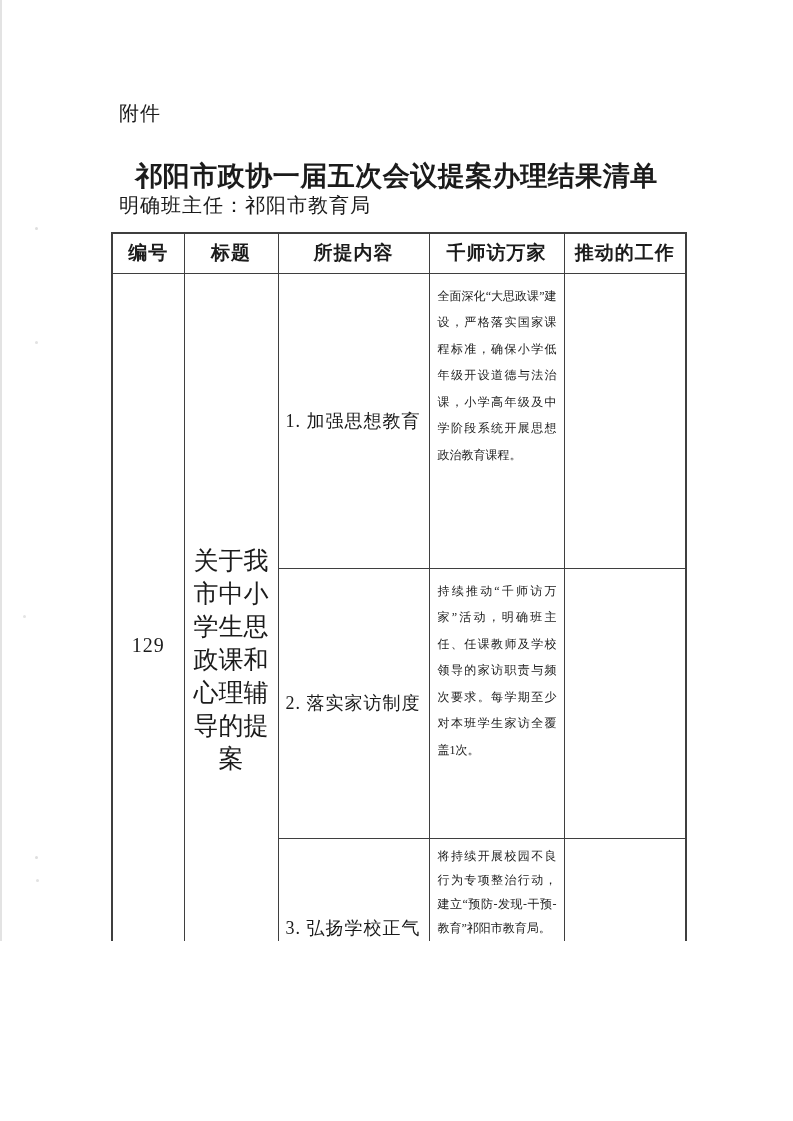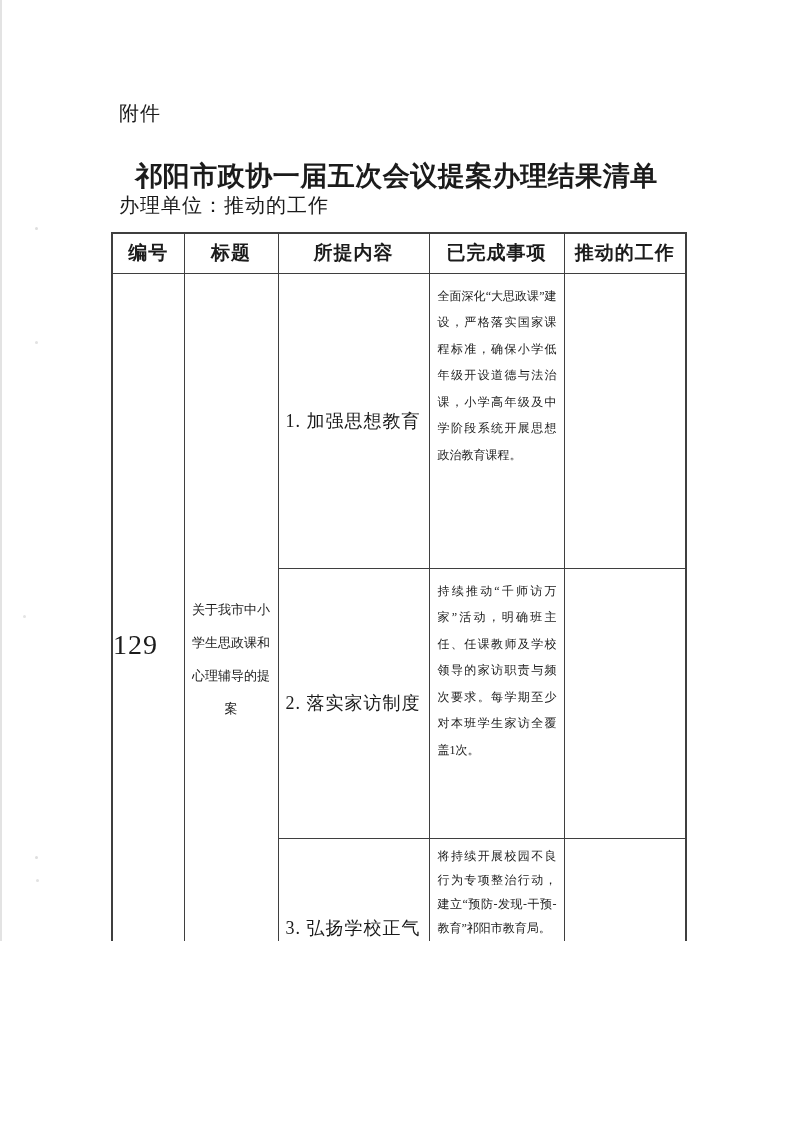--- a/index.html
+++ b/index.html
@@ -47,26 +47,26 @@
   .results thead tr { height:40px; }
   .results thead th {
     font-family:"Liberation Sans","DejaVu Sans",sans-serif;
     font-weight:700; font-size:19px; letter-spacing:1px;
     text-align:center; vertical-align:middle;
   }
   .row-1 { height:295px; }
   .row-2 { height:270px; }
   .row-3 { height:180px; }
   .cell-number {
-    vertical-align:middle;
-    font-size:28px; letter-spacing:1px;
+    text-align:center; vertical-align:middle;
+    font-size:20px; letter-spacing:1px;
   }
   .cell-title {
     text-align:center; vertical-align:middle;
-    font-size:13px; line-height:33px; padding:0 7px;
+    font-size:25px; line-height:33px; padding:0 7px;
   }
   .cell-title > span { position:relative; top:14px; display:inline-block; }
   .cell-item {
     vertical-align:middle; text-align:left;
     font-size:18px; letter-spacing:1px; padding:0 4px 0 7px;margin-left:34px;
   }
   .cell-completed {
     vertical-align:top; text-align:justify; text-justify:inter-character;
     font-size:12px; line-height:26.5px; padding:9px 7px 0 8px;
   }
@@ -79,36 +79,36 @@
 </style>
 </head>
 <body>
 
 <div class="sheet">
   <div class="page-edge"></div>
   <div class="specks"></div>
 
   <div class="attachment">附件</div>
   <div class="doc-title">祁阳市政协一届五次会议提案办理结果清单</div>
-  <div class="unit">办理单位：推动的工作</div>
+  <div class="unit">明确班主任：祁阳市教育局</div>
 
   <table class="results">
     <colgroup>
       <col style="width:72px">
       <col style="width:94px">
       <col style="width:151px">
       <col style="width:135px">
       <col style="width:122px">
     </colgroup>
     <thead>
       <tr>
         <th>编号</th>
         <th>标题</th>
         <th>所提内容</th>
-        <th>已完成事项</th>
+        <th>千师访万家</th>
         <th>推动的工作</th>
       </tr>
     </thead>
     <tbody>
       <tr class="row-1">
         <td class="cell-number" rowspan="3">129</td>
         <td class="cell-title" rowspan="3">
           <span>关于我市中小学生思政课和心理辅导的提案</span>
         </td>
         <td class="cell-item">1. 加强思想教育</td>

